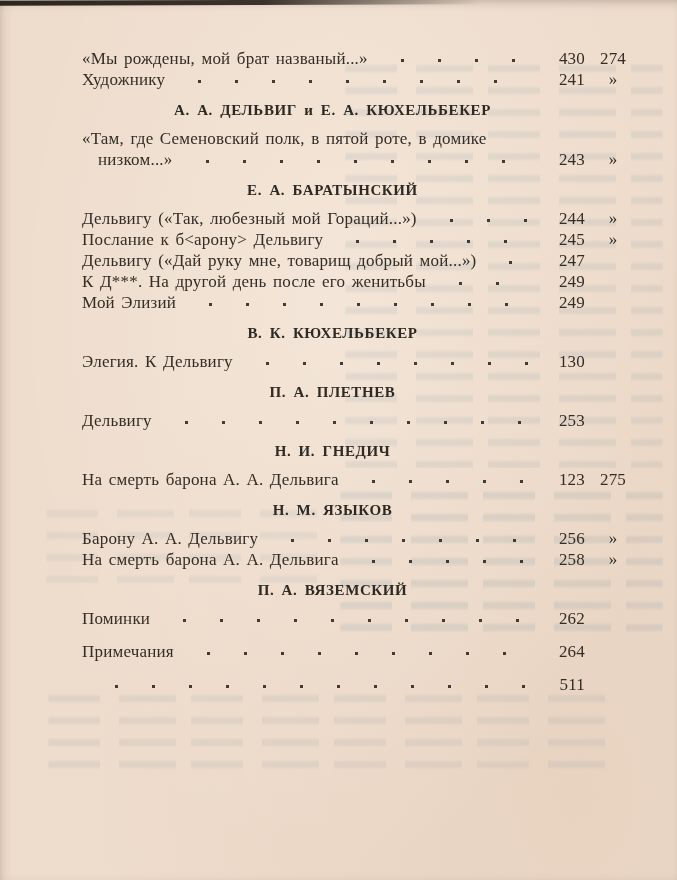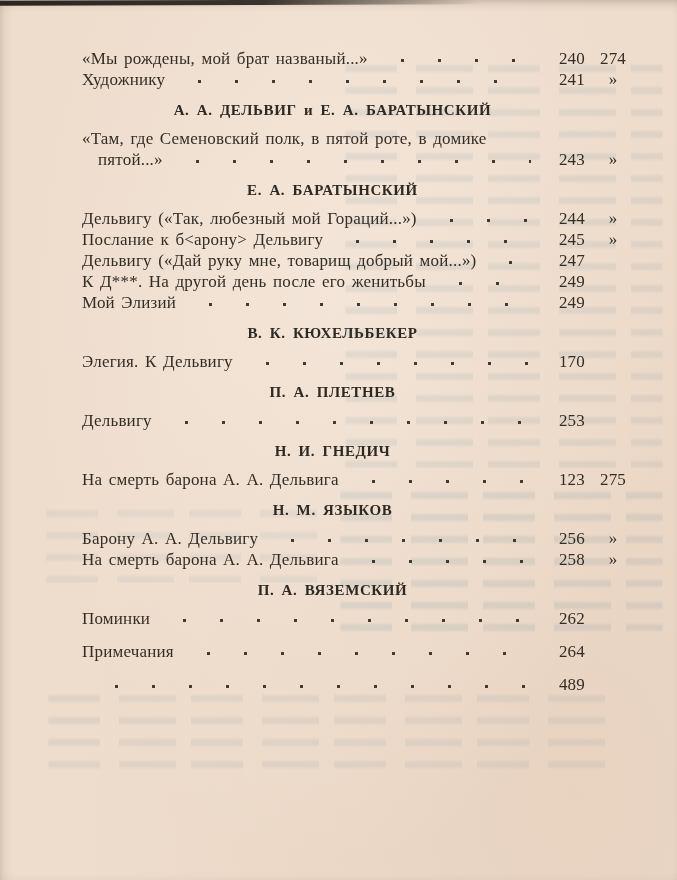--- a/index.html
+++ b/index.html
@@ -66,37 +66,37 @@
   <div class="ghost g1"></div>
   <div class="ghost g2"></div>
   <div class="ghost g3"></div>
   <div class="ghost g4"></div>
 
   <div class="content">
       <div class="section">
         <div class="entry">
           <span class="title">«Мы рождены, мой брат названый...»</span>
           <span class="leader"></span>
-          <span class="p1">240</span>
+          <span class="p1">430</span>
           <span class="p2 it">274</span>
         </div>
         <div class="entry">
           <span class="title">Художнику</span>
           <span class="leader"></span>
           <span class="p1">241</span>
           <span class="p2">»</span>
         </div>
       </div>
       <div class="section">
-        <div class="heading">А. А. ДЕЛЬВИГ и Е. А. БАРАТЫНСКИЙ</div>
+        <div class="heading">А. А. ДЕЛЬВИГ и Е. А. КЮХЕЛЬБЕКЕР</div>
         <div class="entry">
           <span class="title">«Там, где Семеновский полк, в пятой роте, в домике</span>
         </div>
         <div class="entry">
-          <span class="title indent">пятой...»</span>
+          <span class="title indent">низком...»</span>
           <span class="leader"></span>
           <span class="p1">243</span>
           <span class="p2">»</span>
         </div>
       </div>
       <div class="section">
         <div class="heading">Е. А. БАРАТЫНСКИЙ</div>
         <div class="entry">
           <span class="title">Дельвигу («Так, любезный мой Гораций...»)</span>
           <span class="leader"></span>
@@ -126,21 +126,21 @@
           <span class="leader"></span>
           <span class="p1">249</span>
           <span class="p2"></span>
         </div>
       </div>
       <div class="section">
         <div class="heading">В. К. КЮХЕЛЬБЕКЕР</div>
         <div class="entry">
           <span class="title">Элегия. К Дельвигу</span>
           <span class="leader"></span>
-          <span class="p1">170</span>
+          <span class="p1">130</span>
           <span class="p2"></span>
         </div>
       </div>
       <div class="section">
         <div class="heading">П. А. ПЛЕТНЕВ</div>
         <div class="entry">
           <span class="title">Дельвигу</span>
           <span class="leader"></span>
           <span class="p1">253</span>
           <span class="p2"></span>
@@ -183,18 +183,18 @@
         <div class="entry">
           <span class="title">Примечания</span>
           <span class="leader"></span>
           <span class="p1">264</span>
           <span class="p2"></span>
         </div>
       </div>
       <div class="section standalone">
         <div class="entry">
           <span class="leader"></span>
-          <span class="p1">489</span>
+          <span class="p1">511</span>
           <span class="p2"></span>
         </div>
       </div>
     </div>
 </div>
 
 </body></html>

